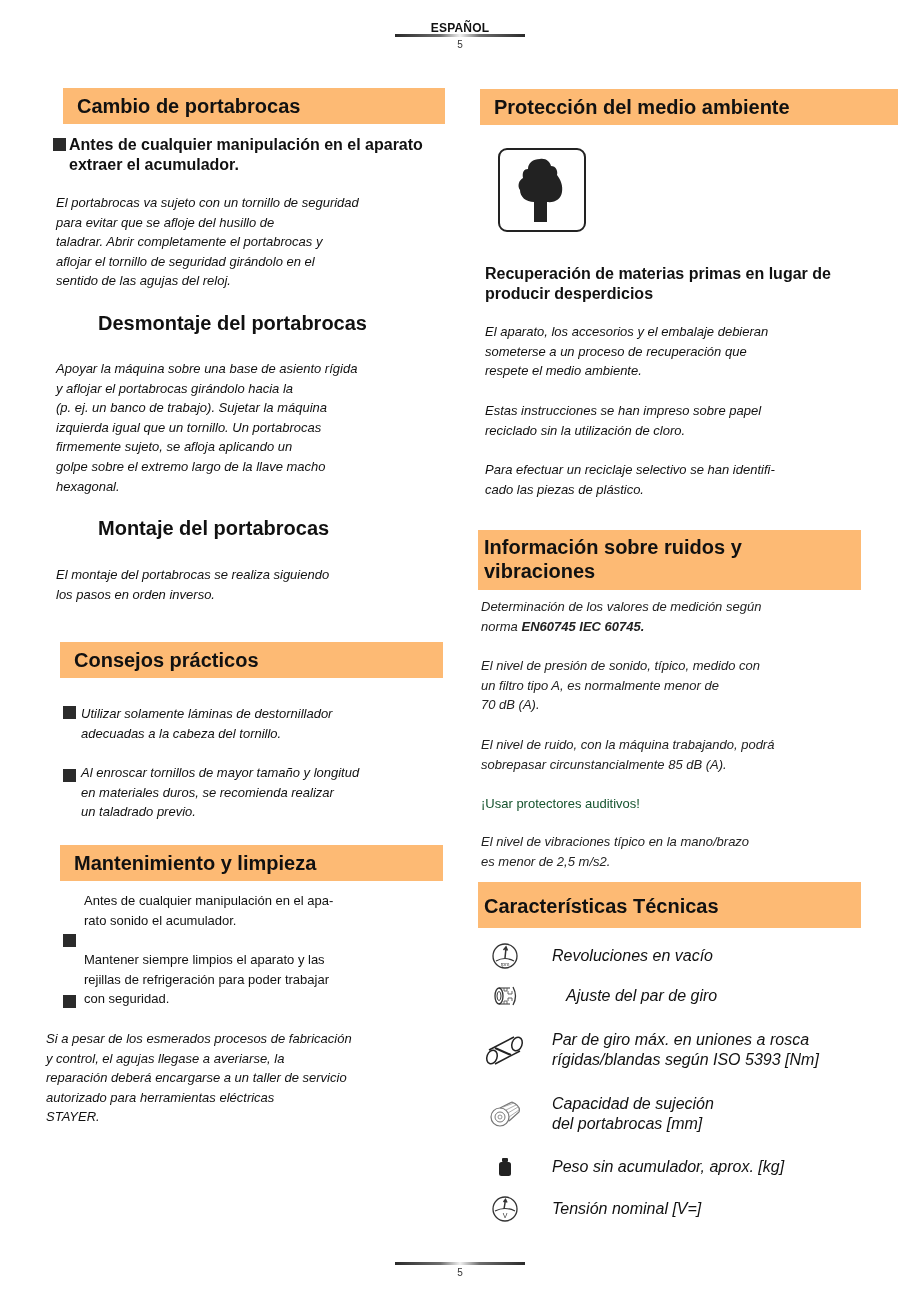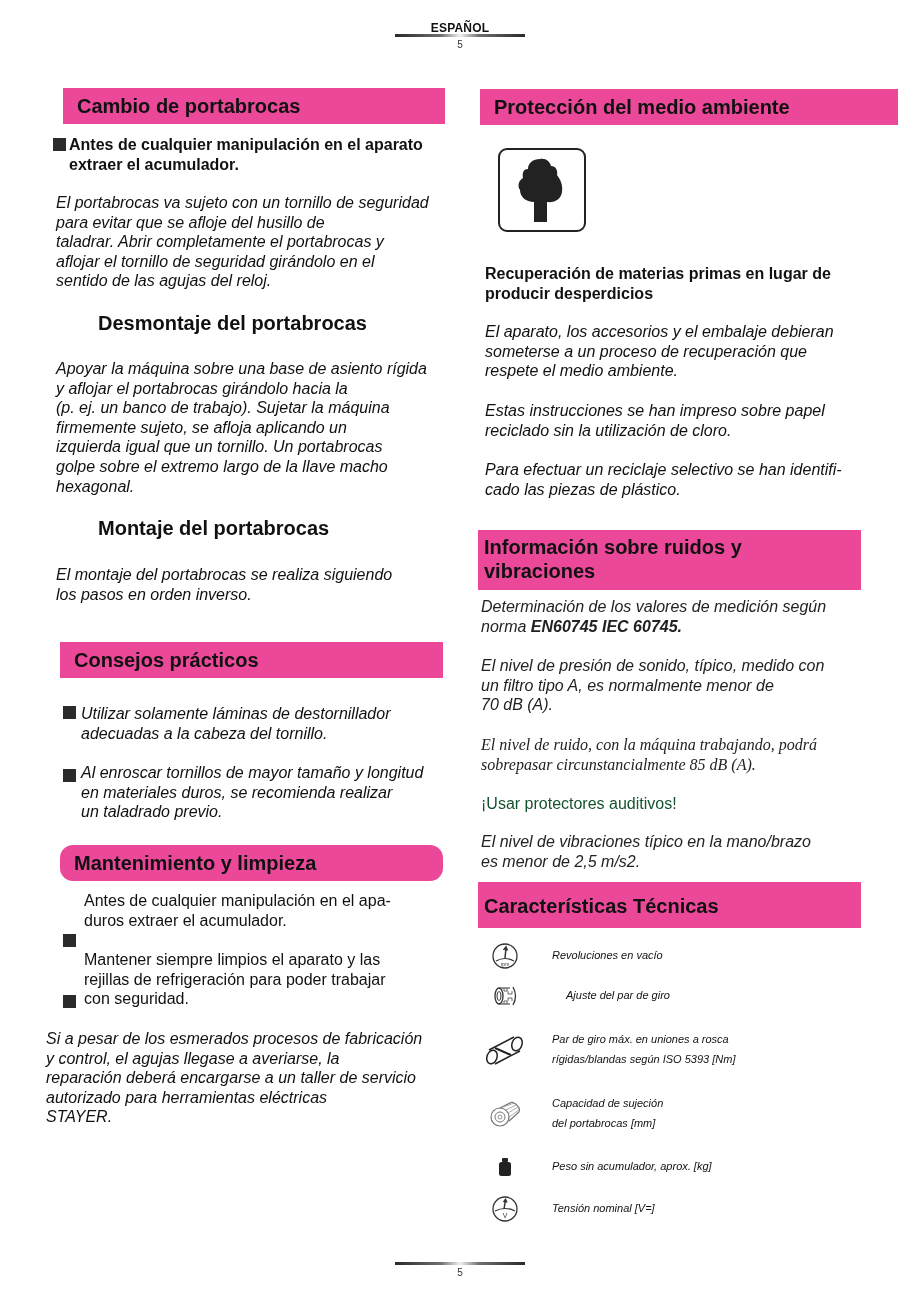--- a/index.html
+++ b/index.html
@@ -2,29 +2,29 @@
 <html><head>
 <meta charset="utf-8">
 <style>
   html, body { margin:0; padding:0; background:#ffffff; }
   body { width:920px; height:1305px; position:relative; overflow:hidden;
          font-family:"Liberation Sans", sans-serif; color:#111; }
   .abs { position:absolute; }
   .hdr-lang { left:0; width:920px; top:21px; text-align:center; font-size:12px; font-weight:bold; letter-spacing:0.2px; }
   .rule { height:3px; background:linear-gradient(90deg,#2a2a2a 0%,#6e6e6e 35%,#f2f2f2 50%,#6e6e6e 65%,#2a2a2a 100%); }
   .pgnum { width:920px; left:0; text-align:center; font-size:10px; color:#333; }
-  .sec-head { background:#ec4899; font-weight:bold; font-size:20px; line-height:24px; padding:6px 14px 6px 14px; box-sizing:border-box; }
+  .sec-head { background:#fdba74; font-weight:bold; font-size:20px; line-height:24px; padding:6px 14px 6px 14px; box-sizing:border-box; }
   .sub-head { font-weight:bold; font-size:20px; line-height:24px;margin-left:42px; }
-  .para { font-size:16px; line-height:19.6px; font-style:italic; }
+  .para { font-size:13px; line-height:19.6px; font-style:italic; }
   .para.norm { font-style:normal; }
   .boldp { font-size:16px; line-height:20px; font-weight:bold; }
   .sq { width:13px; height:13px; background:#2b2b2b; display:inline-block; }
   .spec-row { display:flex; align-items:center; }
   .spec-icon { width:50px; flex:0 0 50px; display:flex; justify-content:center; }
-  .spec-text { margin-left:22px; font-size:11px; line-height:19.6px; font-style:italic; }
+  .spec-text { margin-left:22px; font-size:16px; line-height:19.6px; font-style:italic; }
   .tree-box { width:88px; height:84px; border:2.5px solid #222; border-radius:9px; box-sizing:border-box; }
   b.in { font-weight:bold; }
 </style>
 </head>
 <body>
 
 <div class="abs hdr-lang">ESPAÑOL</div>
 <div class="abs rule" style="left:395px; top:34px; width:130px;"></div>
 <div class="abs pgnum" style="top:39px;">5</div>
 
@@ -41,22 +41,22 @@
   <div>taladrar. Abrir completamente el portabrocas y</div>
   <div>aflojar el tornillo de seguridad girándolo en el</div>
   <div>sentido de las agujas del reloj.</div>
 </div>
 
 <div class="abs sub-head" style="left:56px; top:311px;">Desmontaje del portabrocas</div>
 <div class="abs para" style="left:56px; top:359px; width:420px;">
   <div>Apoyar la máquina sobre una base de asiento rígida</div>
   <div>y aflojar el portabrocas girándolo hacia la</div>
   <div>(p. ej. un banco de trabajo). Sujetar la máquina</div>
+  <div>izquierda igual que un tornillo. Un portabrocas</div>
   <div>firmemente sujeto, se afloja aplicando un</div>
-  <div>izquierda igual que un tornillo. Un portabrocas</div>
   <div>golpe sobre el extremo largo de la llave macho</div>
   <div>hexagonal.</div>
 </div>
 
 <div class="abs sub-head" style="left:56px; top:516px;">Montaje del portabrocas</div>
 <div class="abs para" style="left:56px; top:565px; width:420px;">
   <div>El montaje del portabrocas se realiza siguiendo</div>
   <div>los pasos en orden inverso.</div>
 </div>
 
@@ -71,25 +71,25 @@
 </div>
 <div class="abs" style="left:63px; top:763px; width:410px;">
   <span class="sq abs" style="left:0; top:6px;"></span>
   <div class="para" style="margin-left:18px;">
     <div>Al enroscar tornillos de mayor tamaño y longitud</div>
     <div>en materiales duros, se recomienda realizar</div>
     <div>un taladrado previo.</div>
   </div>
 </div>
 
-<div class="abs sec-head" style="left:60px; top:845px; width:383px; height:36px;border-radius:13px;">Mantenimiento y limpieza</div>
+<div class="abs sec-head" style="left:60px; top:845px; width:383px; height:36px;">Mantenimiento y limpieza</div>
 
 <div class="abs para norm" style="left:84px; top:891px; width:390px;">
   <div>Antes de cualquier manipulación en el apa-</div>
-  <div>duros extraer el acumulador.</div>
+  <div>rato sonido el acumulador.</div>
 </div>
 <span class="sq abs" style="left:63px; top:934px;"></span>
 <div class="abs para norm" style="left:84px; top:950px; width:390px;">
   <div>Mantener siempre limpios el aparato y las</div>
   <div>rejillas de refrigeración para poder trabajar</div>
   <div>con seguridad.</div>
 </div>
 <span class="sq abs" style="left:63px; top:995px;"></span>
 
 <div class="abs para" style="left:46px; top:1029px; width:430px;">
@@ -136,21 +136,21 @@
   <div>Determinación de los valores de medición según</div>
   <div><span>norma </span><b class="in">EN60745 IEC 60745.</b></div>
 </div>
 
 <div class="abs para" style="left:481px; top:656px; width:405px; color:#222;">
   <div>El nivel de presión de sonido, típico, medido con</div>
   <div>un filtro tipo A, es normalmente menor de</div>
   <div>70 dB (A).</div>
 </div>
 
-<div class="abs para" style="left:481px; top:735px; width:405px; color:#222;font-family:Liberation Serif, serif;">
+<div class="abs para" style="left:481px; top:735px; width:405px; color:#222;">
   <div>El nivel de ruido, con la máquina trabajando, podrá</div>
   <div>sobrepasar circunstancialmente 85 dB (A).</div>
 </div>
 
 <div class="abs para norm" style="left:481px; top:794px; width:405px; color:#14532d;">¡Usar protectores auditivos!</div>
 
 <div class="abs para" style="left:481px; top:832px; width:405px; color:#222;">
   <div>El nivel de vibraciones típico en la mano/brazo</div>
   <div>es menor de 2,5 m/s2.</div>
 </div>

